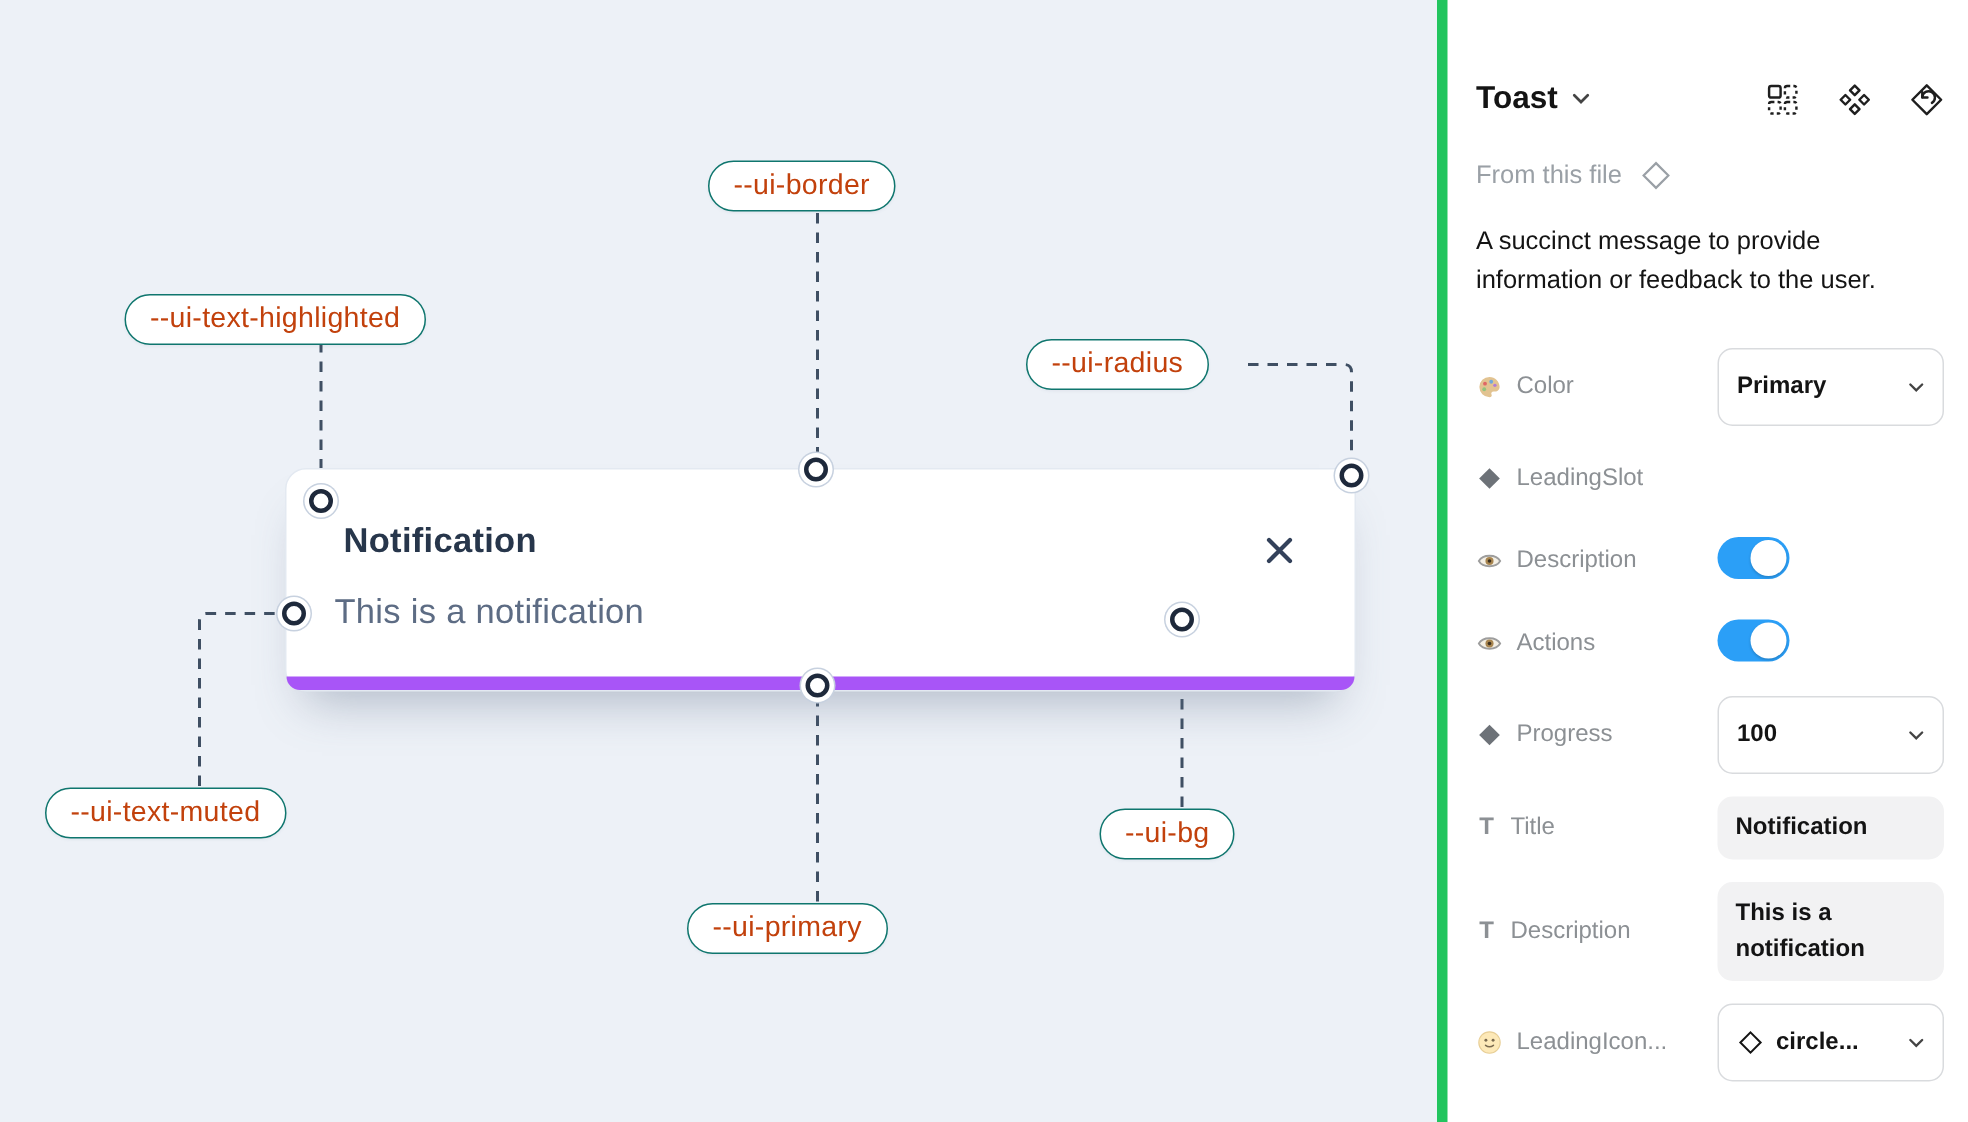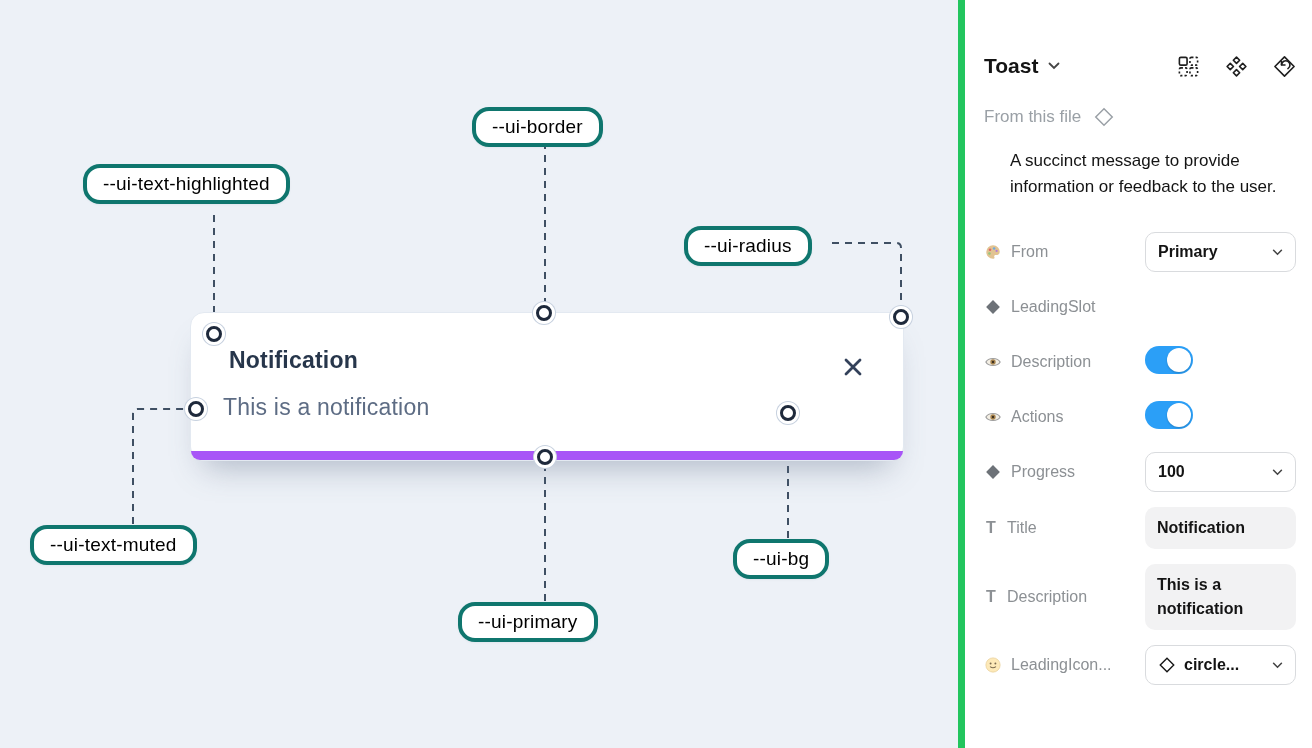--- a/index.html
+++ b/index.html
@@ -4,22 +4,22 @@
 <style>
   * { margin:0; padding:0; box-sizing:border-box; }
   html,body { width:1312px; height:748px; overflow:hidden;
     font-family:"Liberation Sans", sans-serif; background:#fff; }
   .app { position:relative; width:1312px; height:748px; display:flex; }
 
   
   .canvas { position:relative; width:958px; height:748px; background:#edf1f7; flex:none; }
   .connector-svg { position:absolute; left:0; top:0; width:958px; height:748px; }
 
-  .pill { position:absolute; background:#fff; border:4px solid #0f766e; border-radius:17px;
-    padding:5px 16px; font-size:19px; color:#000000; letter-spacing:.2px; white-space:nowrap;
+  .pill { position:absolute; background:#fff; border:1px solid #0f766e; border-radius:17px;
+    padding:5px 16px; font-size:19px; color:#c2410c; letter-spacing:.2px; white-space:nowrap;
     box-shadow:0 1px 2px rgba(100,116,139,.08); }
 
   .toast-card { position:absolute; left:190px; top:312px; width:714px; height:149px;
     background:#fff; border:1px solid #e3e9f1; border-radius:14px;
     box-shadow:0 20px 30px -14px rgba(100,116,139,.45); }
   .toast-title { position:absolute; left:38px; top:34px; font-size:23px; font-weight:700;
     color:#27364b; letter-spacing:.2px; }
   .toast-desc { position:absolute; left:32px; top:81px; font-size:23px; font-weight:400;
     color:#5d6c84; letter-spacing:.2px; }
   .toast-close { position:absolute; right:38px; top:42px; width:24px; height:24px; cursor:pointer; }
@@ -35,29 +35,29 @@
     padding:54px 16px 0 19px; flex:none; }
   .panel-header { display:flex; align-items:center; margin-bottom:28px; }
   .panel-title { font-size:21px; font-weight:700; color:#141414; }
   .title-chevron { margin-left:10px; display:flex; }
   .header-icons { margin-left:auto; display:flex; gap:25px; align-items:center; }
   .hicon { width:23px; height:23px; display:flex; cursor:pointer; }
 
   .source-row { display:flex; align-items:center; gap:12px; margin-bottom:20px; }
   .source-text { font-size:17px; color:#9aa0a6; }
 
-  .panel-desc { font-size:17px; line-height:26px; color:#141414; margin-bottom:32px;margin-left:26px; }
+  .panel-desc { font-size:17px; line-height:26px; color:#141414; margin-bottom:32px; }
 
   .prop-row { display:flex; align-items:center; margin-bottom:15px; min-height:40px; }
   .prop-label { display:flex; align-items:center; gap:9px; font-size:16px; color:#8c9094; flex:1; min-width:0; }
   .prop-label .picon { width:18px; height:18px; flex:none; display:flex; }
   .t-icon { font-size:16px; font-weight:700; color:#8c9094; width:14px; text-align:center; }
 
   .control { width:151px; flex:none; }
-  .select { width:151px; height:40px; background:#fff; border:1px solid #d9dbde; border-radius:10px;
+  .select { width:151px; height:52px; background:#fff; border:1px solid #d9dbde; border-radius:10px;
     display:flex; align-items:center; padding:0 12px; cursor:pointer; }
   .select-value { font-size:16px; font-weight:700; color:#141414; flex:1;
     white-space:nowrap; overflow:hidden; }
   .text-field { width:151px; background:#f2f2f3; border-radius:10px; padding:9px 12px;
     font-size:16px; font-weight:700; color:#141414; line-height:24px; }
   .toggle { width:48px; height:28px; border-radius:14px; position:relative; cursor:pointer; }
   .toggle .knob { position:absolute; top:2px; right:2px; width:24px; height:24px;
     border-radius:50%; background:#fff; box-shadow:0 1px 2px rgba(0,0,0,.2); }
   .diamond-glyph { width:18px; height:18px; margin-right:8px; flex:none; display:flex; }
 </style>
@@ -70,21 +70,21 @@
 
     <svg class="connector-svg" viewBox="0 0 958 748" fill="none" stroke="#3f4f63" stroke-width="2" stroke-dasharray="7 6">
       <path d="M545 142 V303"></path>
       <path d="M214 215 V323"></path>
       <path d="M832 243 H896 Q901 243 901 248 V306"></path>
       <path d="M133 524 V414 Q133 409 138 409 H185"></path>
       <path d="M545 601 V468"></path>
       <path d="M788 538 V424"></path>
     </svg>
 
-    <div class="pill" style="left:83px; top:164px;">--ui-text-highlighted</div>
+    <div class="pill" style="left:83px; top:196px;">--ui-text-highlighted</div>
     <div class="pill" style="left:472px; top:107px;">--ui-border</div>
     <div class="pill" style="left:684px; top:226px;">--ui-radius</div>
     <div class="pill" style="left:458px; top:602px;">--ui-primary</div>
     <div class="pill" style="left:30px; top:525px;">--ui-text-muted</div>
     <div class="pill" style="left:733px; top:539px;">--ui-bg</div>
 
     <div class="toast-card">
       <div class="toast-title">Notification</div>
       <div class="toast-desc">This is a notification</div>
       <div class="toast-close">
@@ -152,21 +152,21 @@
       <span class="prop-label">
         <span class="picon">
           <svg viewBox="0 0 24 24">
               <path fill="#e2c391" d="M12 3a9 9 0 1 0 0 18c1.8 0 2.4-1.1 1.8-2.3-.7-1.4.2-2.7 1.9-2.7H18a4.5 4.5 0 0 0 3-4C21 7 17 3 12 3Z"></path>
               <circle cx="8" cy="9" r="1.7" fill="#e06666"></circle>
               <circle cx="13.5" cy="7.3" r="1.7" fill="#6fa8dc"></circle>
               <circle cx="7.3" cy="14" r="1.7" fill="#93c47d"></circle>
               <circle cx="16.8" cy="10.5" r="1.5" fill="#b07cd8"></circle>
             </svg>
         </span>
-        <span>From</span>
+        <span>Color</span>
       </span>
       <span class="control select">
         <span class="select-value">Primary</span>
         <svg width="11" height="7" viewBox="0 0 12 8" fill="none" stroke="#444" stroke-width="1.8" stroke-linecap="round">
             <path d="M1.5 1.5 L6 6 L10.5 1.5"></path>
           </svg>
       </span>
     </div>
 
     <div class="prop-row">

